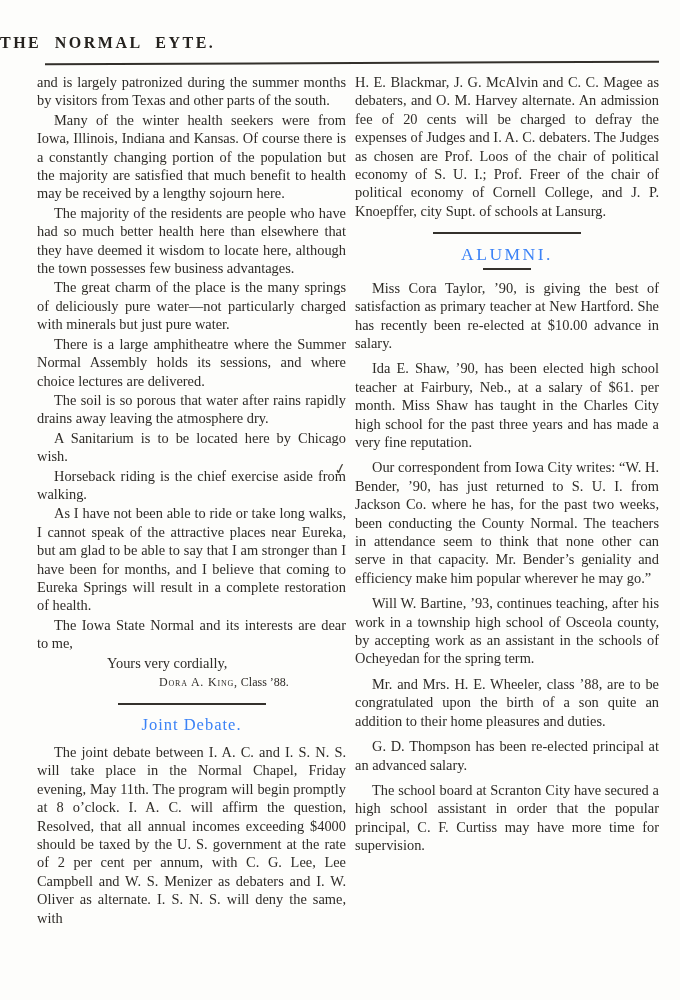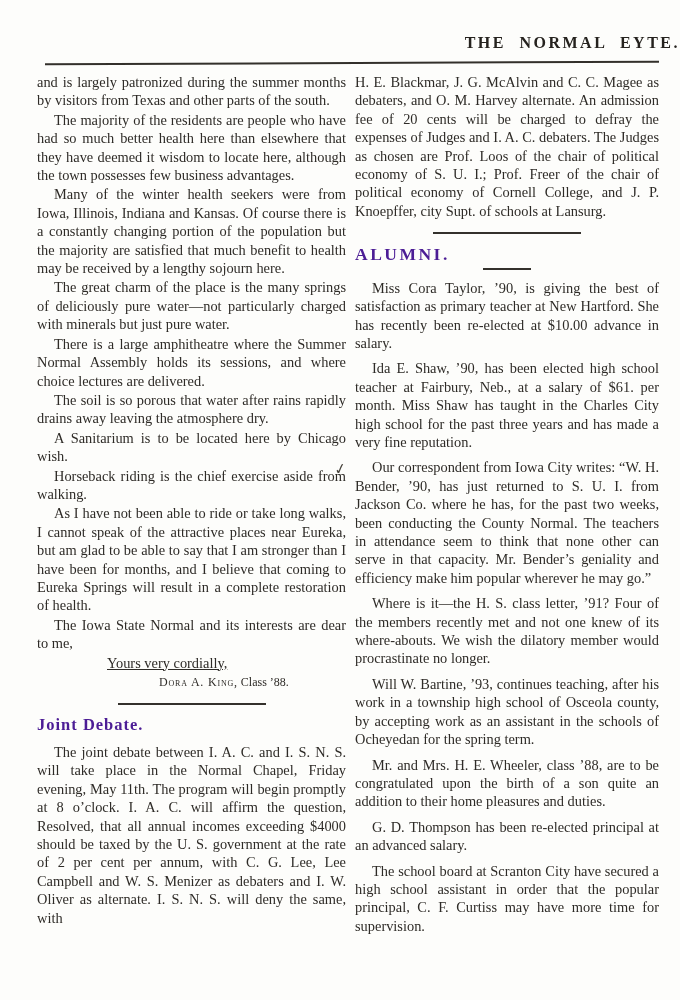--- a/index.html
+++ b/index.html
@@ -14,21 +14,21 @@
     overflow: hidden;
     background: #fdfdfb;
     font-family: "Liberation Serif", "DejaVu Serif", serif;
     color: #2e2b27;
   }
   .masthead {
     position: absolute;
     top: 34px;
     left: 0;
     width: 680px;
-    text-align: right;
+    text-align: left;
     font-size: 16px;
     font-weight: bold;
     letter-spacing: 2.5px;
     word-spacing: 7px;
     color: #25221e;
   }
   .header-rule {
     position: absolute;
     top: 62px;
     left: 45px;
@@ -50,39 +50,39 @@
     font-size: 14.4px;
     line-height: 18.4px;
   }
   p.cont { text-indent: 0; font-family: Liberation Serif, serif; }
   .alumni-section p.body-par { margin-bottom: 7px; }
   .signoff-salutation {
     margin: 0;
     padding-left: 70px;
     font-size: 14.4px;
     line-height: 18.4px;
-    text-decoration: underline;
   }
   .signoff-name-line {
     margin: 1px;
     padding-left: 121px;
     font-size: 12px;
     line-height: 18.4px;
     white-space: nowrap;
   }
   .smallcaps { font-variant: small-caps; letter-spacing: 0.8px; }
   .section-divider {
     width: 148px;
     height: 1.5px;
     background: #34312c;
     margin: 12px auto 10px auto;
   }
   .section-heading {
-    font-weight: bold;
-    color: #4c1d95;
+    text-align: center;
+    font-weight: normal;
+    color: #3b82f6;
     margin: 0 0 8px 0;
   }
   .joint-debate-heading {
     font-size: 16.5px;
     letter-spacing: 1px;
   }
   .alumni-heading {
     font-size: 17.5px;
     letter-spacing: 2.5px;
     margin-bottom: 3px;
@@ -105,22 +105,22 @@
   }
 </style>
 </head>
 <body>
 
 <div class="masthead">THE NORMAL EYTE.</div>
 <div class="header-rule"></div>
 
 <div class="column col-left">
   <p class="body-par cont">and is largely patronized during the summer months by visitors from Texas and other parts of the south.</p>
+  <p class="body-par">Many of the winter health seekers were from Iowa, Illinois, Indiana and Kansas.  Of course there is a constantly changing portion of the population but the majority are satisfied that much benefit to health may be received by a lengthy sojourn here.</p>
   <p class="body-par">The majority of the residents are people who have had so much better health here than elsewhere that they have deemed it wisdom to locate here, although the town possesses few business advantages.</p>
-  <p class="body-par">Many of the winter health seekers were from Iowa, Illinois, Indiana and Kansas.  Of course there is a constantly changing portion of the population but the majority are satisfied that much benefit to health may be received by a lengthy sojourn here.</p>
   <p class="body-par">The great charm of the place is the many springs of deliciously pure water—not particularly charged with minerals but just pure water.</p>
   <p class="body-par">There is a large amphitheatre where the Summer Normal Assembly holds its sessions, and where choice lectures are delivered.</p>
   <p class="body-par">The soil is so porous that water after rains rapidly drains away leaving the atmosphere dry.</p>
   <p class="body-par">A Sanitarium is to be located here by Chicago wish.</p>
   <p class="body-par">Horseback riding is the chief exercise aside from walking.</p>
   <p class="body-par">As I have not been able to ride or take long walks, I cannot speak of the attractive places near Eureka, but am glad to be able to say that I am stronger than I have been for months, and I believe that coming to Eureka Springs will result in a complete restoration of health.</p>
   <p class="body-par">The Iowa State Normal and its interests are dear to me,</p>
 
   <p class="signoff-salutation">Yours very cordially,</p>
   <p class="signoff-name-line"><span class="smallcaps">Dora A. King,</span><span> Class ’88.</span></p>
@@ -137,19 +137,18 @@
     <div class="section-divider"></div>
     <h2 class="section-heading alumni-heading">ALUMNI.</h2>
     <div class="alumni-underline"></div>
 
     <p class="body-par">Miss Cora Taylor, ’90, is giving the best of satisfaction as primary teacher at New Hartford. She has recently been re-elected at $10.00 advance in salary.</p>
     <p class="body-par">Ida E. Shaw, ’90, has been elected high school teacher at Fairbury, Neb., at a salary of $61. per month.   Miss Shaw has taught in the Charles City high school for the past three years and has made a very fine reputation.</p>
     <div class="par-wrap">
       <span class="margin-checkmark">✓</span>
       <p class="body-par">Our correspondent from Iowa City writes: “W. H. Bender, ’90, has just returned to S. U. I. from Jackson Co. where he has, for the past two weeks, been conducting the County Normal.   The teachers in attendance seem to think that none other can serve in that capacity.  Mr. Bender’s geniality and efficiency make him popular wherever he may go.”</p>
     </div>
-    <p class="body-par">Where is it—the H. S. class letter, ’91? Four of the members recently met and not one knew of its where-abouts.  We wish the dilatory member would procrastinate no longer.</p>
     <p class="body-par">Will W. Bartine, ’93, continues teaching, after his work in a township high school of Osceola county, by accepting work as an assistant in the schools of Ocheyedan for the spring term.</p>
     <p class="body-par">Mr. and Mrs. H. E. Wheeler, class ’88, are to be congratulated upon the birth of a son quite an addition to their home pleasures and duties.</p>
     <p class="body-par">G. D. Thompson has been re-elected principal at an advanced salary.</p>
     <p class="body-par">The school board at Scranton City have secured a high school assistant in order that the popular principal, C. F. Curtiss may have more time for supervision.</p>
   </div>
 </div>
 
 </body></html>

